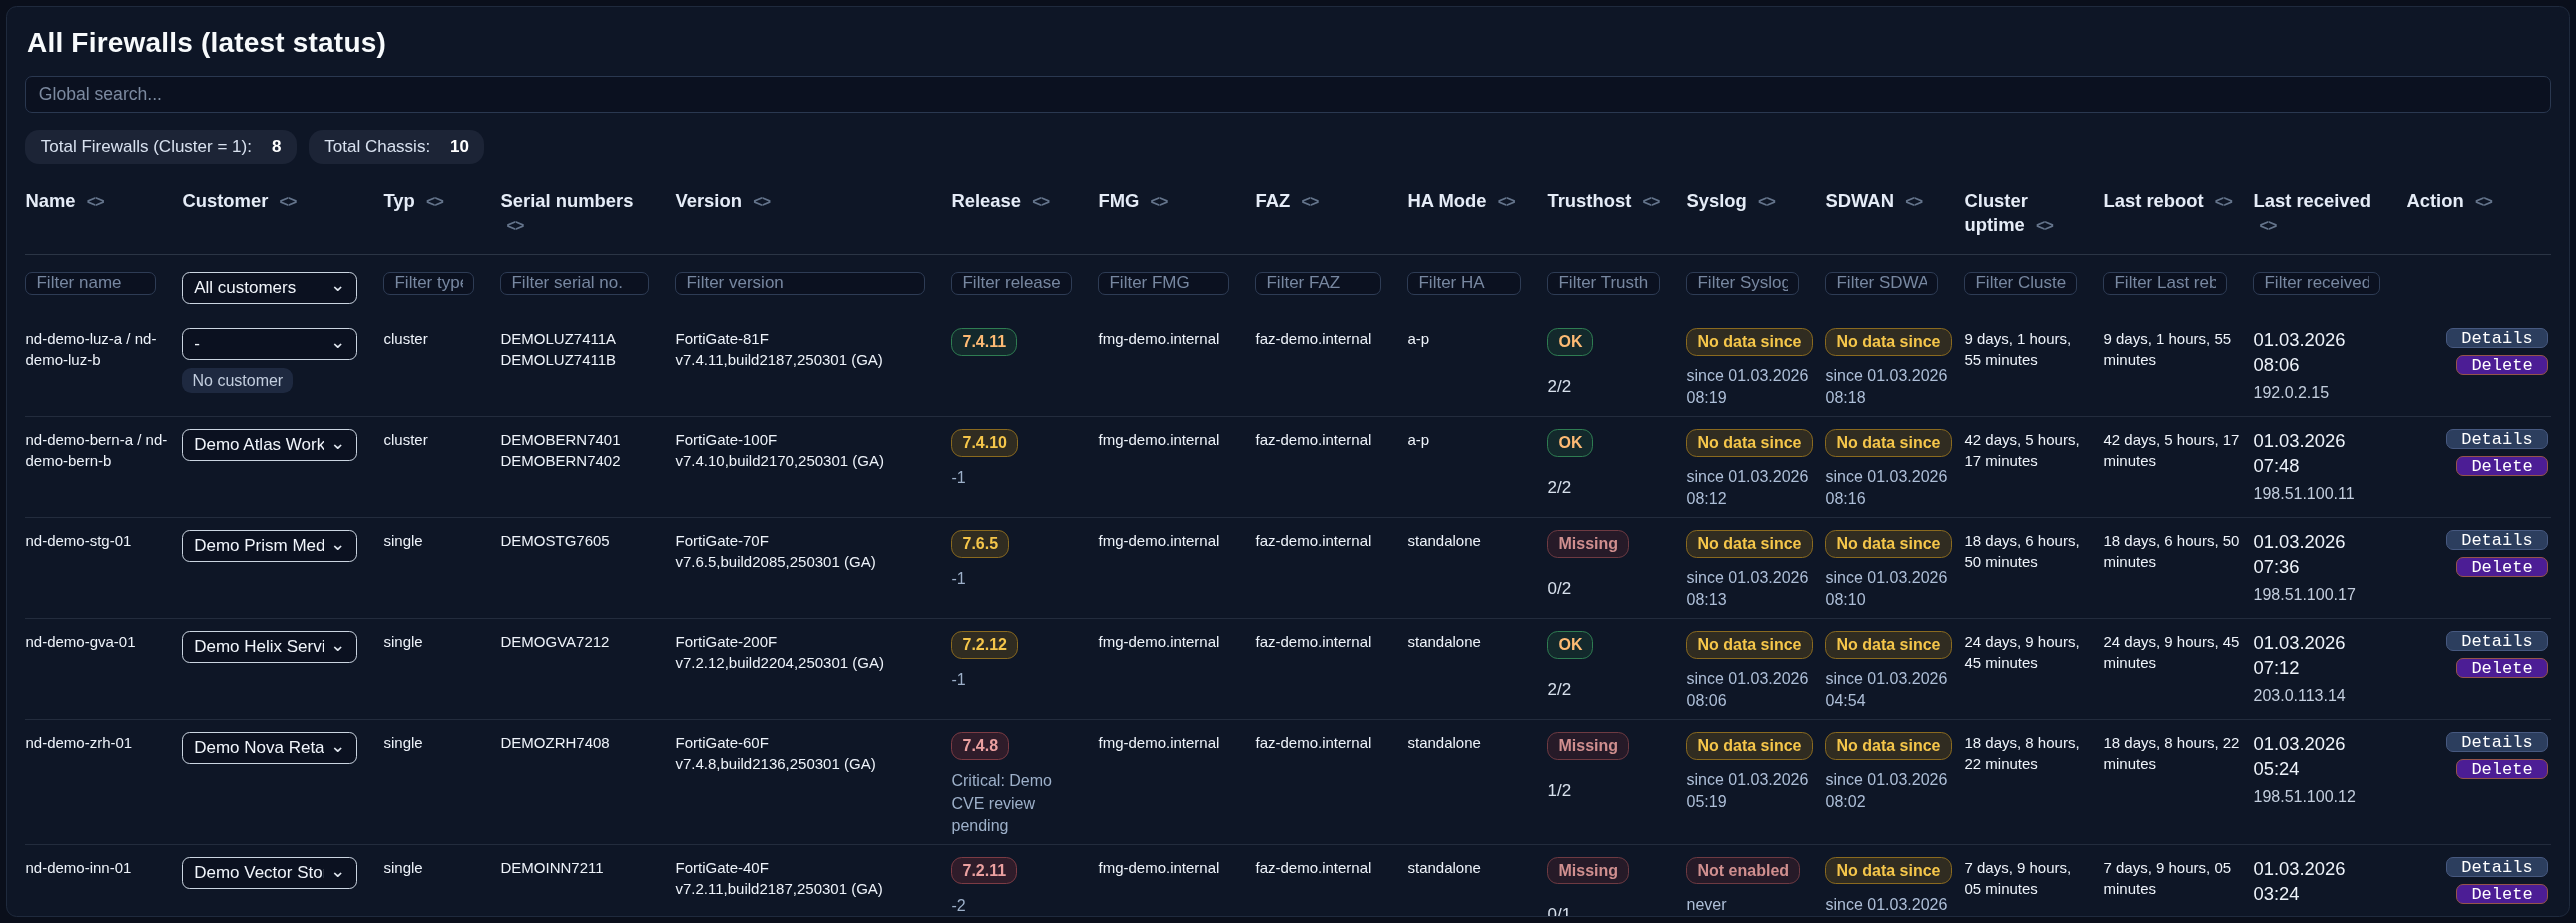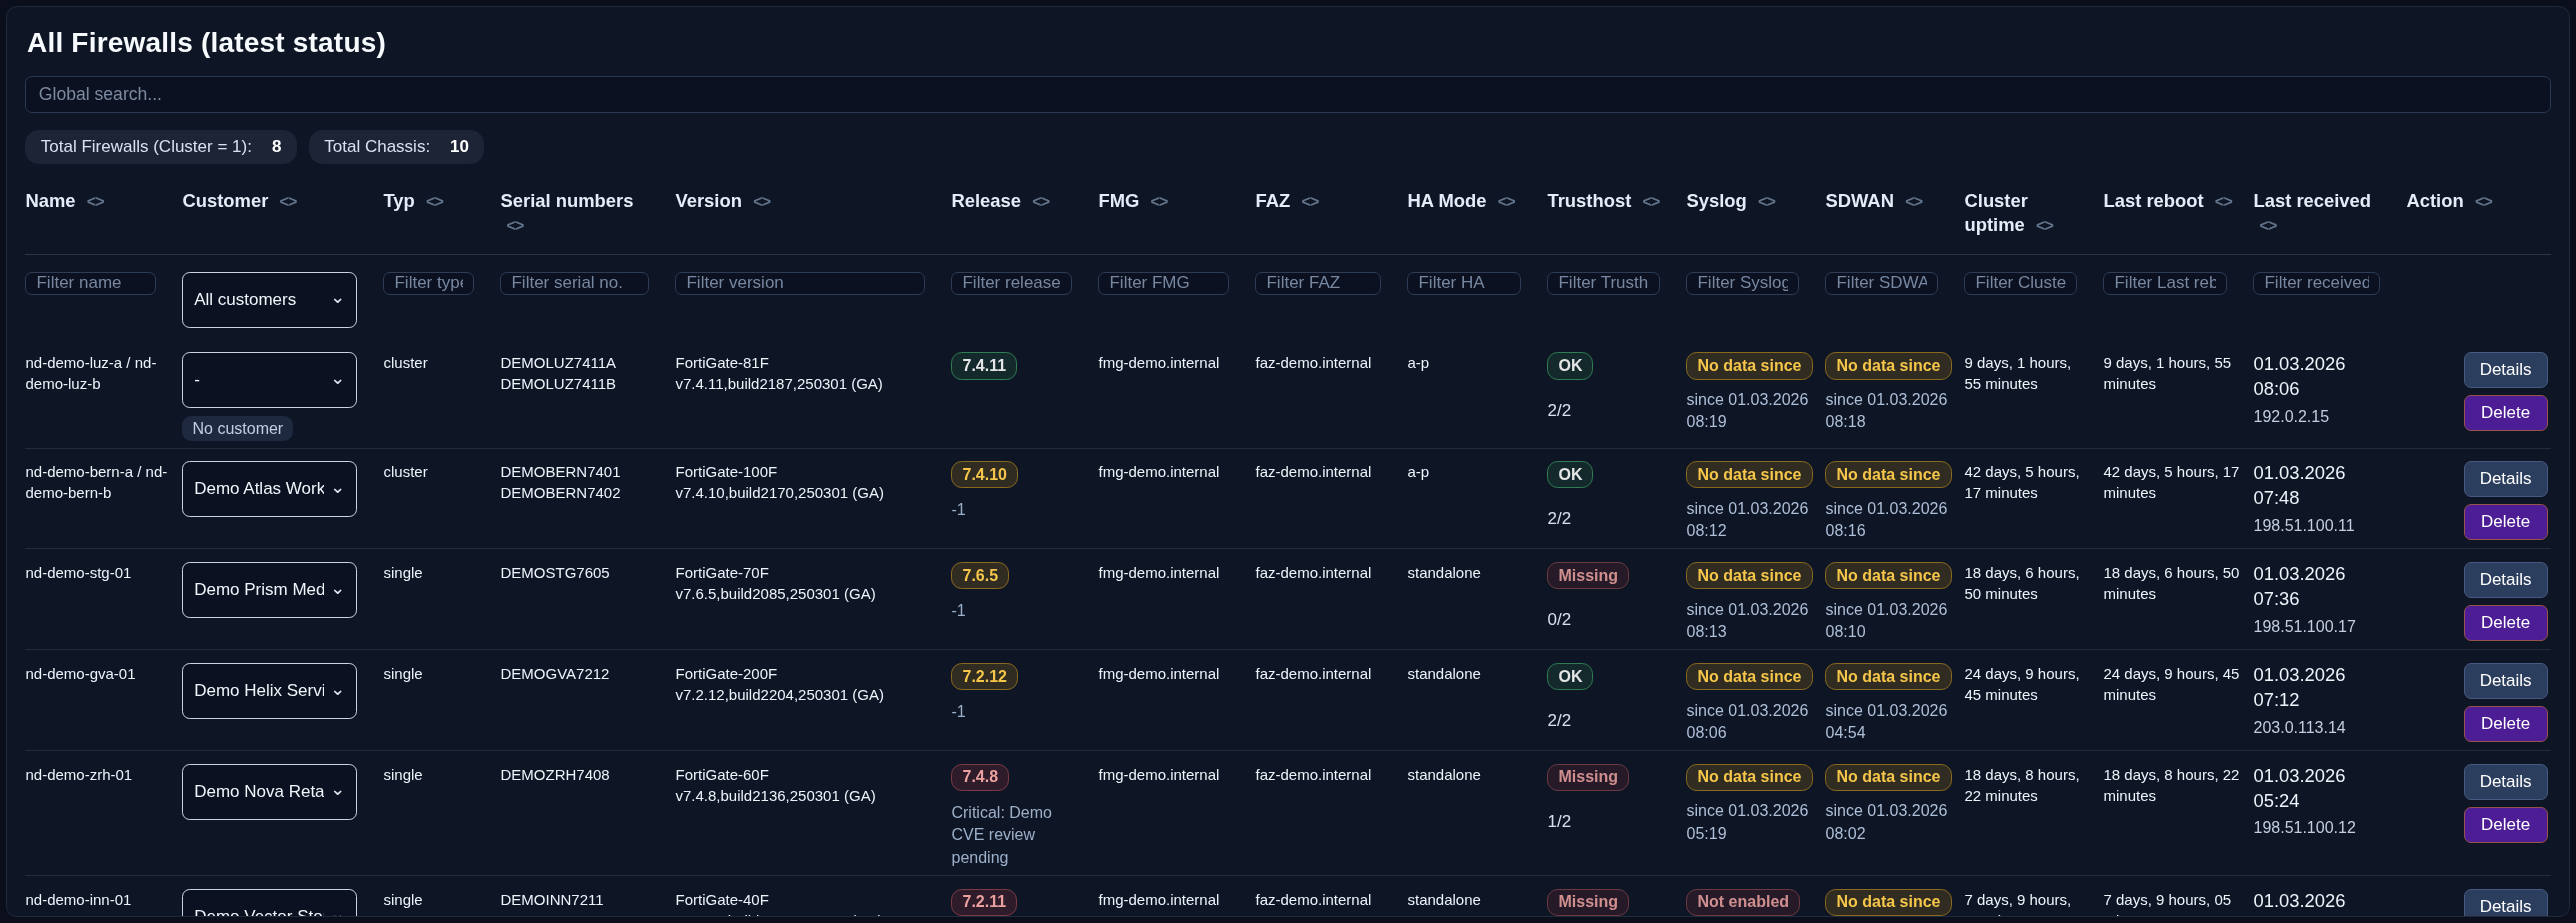--- a/index.html
+++ b/index.html
@@ -38,52 +38,52 @@
 
   .filter-row { padding:17px 0 12.3px 0; }
   .filter-input {
     width:calc(100% - 12.3px); height:23px; background:#0b1120; border:0.8px solid #2e3c55; border-radius:7px;
     color:#dce5f2; font-size:17px; padding:0 10px; outline:none; font-family:inherit;
   }
   .filter-input::placeholder { color:#7787a0; }
 
   .select {
     display:inline-flex; align-items:center; justify-content:space-between;
-    width:calc(100% - 12.3px); height:56px; background:#0b1120; border:1.2px solid #cbd5e1; border-radius:7.7px;
+    width:calc(100% - 12.3px); height:32px; background:#0b1120; border:1.2px solid #cbd5e1; border-radius:7.7px;
     padding:0 10.7px; cursor:pointer; overflow:hidden;
   }
   .select-value { font-size:17px; color:#f1f5fb; white-space:nowrap; overflow:hidden; max-width:calc(100% - 21.5px); }
   .select-chevron { color:#e2e8f0; font-size:18.4px; line-height:1; transform:translateY(-2.3px); flex:0 0 auto; }
 
   .tbody .grid-row { border-top:0.8px solid rgba(148,163,184,.16); min-height:80px; padding:12.3px 0 6.1px 0; align-items:start; }
   .tbody .grid-row:first-child { border-top:none; }
 
   .cell-text { font-size:15px; color:#eef3fa; line-height:1.4; overflow-wrap:break-word; }
   .pre { white-space:pre-line; }
   .muted-sub { font-size:16px; color:#aebfd8; line-height:1.4; margin-top:9.2px; overflow-wrap:break-word; }
   .count-sub { font-size:17px; color:#d7e0ec; margin-top:21px; }
   .ip-sub { font-size:16px; color:#c3cede; margin-top:6.1px; }
 
   .pill {
     display:inline-block; font-size:16px; font-weight:600; padding:3.8px 10px; border-radius:10.7px;
     border:1.2px solid transparent; white-space:nowrap;
   }
-  .tone-green  { background:rgba(34,94,60,.28);  border-color:#2f7d52; color:#e5e5e5; }
+  .tone-green  { background:rgba(34,94,60,.28);  border-color:#2f7d52; color:#fdba74; }
   .tone-amber  { background:rgba(130,96,22,.30); border-color:#8a6a1f; color:#f5c64a; }
   .tone-red    { background:rgba(127,43,52,.30); border-color:#7c3b44; color:#eba0a0; }
   .tone-redmut { background:rgba(127,43,52,.22); border-color:#6e3a42; color:#d08f8f; }
 
   .release-note { font-size:16px; color:#9db0c9; margin-top:10.7px; line-height:1.4; }
   .customer-badge { display:inline-block; background:#1e2940; border-radius:9.2px; padding:3.8px 10px; font-size:16px; color:#c3cede; margin-top:7.7px; }
 
   .date { font-size:18.4px; color:#eef3fa; line-height:1.35; overflow-wrap:break-word; }
 
   .action-cell { display:flex; flex-direction:column; align-items:flex-end; gap:7px; padding-right:3.1px; }
   .btn {
-    min-width:84px; height:36px; border-radius:7px; font-size:17px; color:#ffffff; font-family:Liberation Sans, sans-serif;
+    min-width:84px; height:20px; border-radius:7px; font-size:17px; color:#ffffff; font-family:Liberation Mono, monospace;
     border:0.8px solid transparent; cursor:pointer; padding:0 14px;
   }
   .btn-details { background:#2c3e5e; border-color:#475980; }
   .btn-delete  { background:#4c1d95; border-color:#96544b; }
 </style>
 </head>
 <body>
 
 <div class="panel">
 

